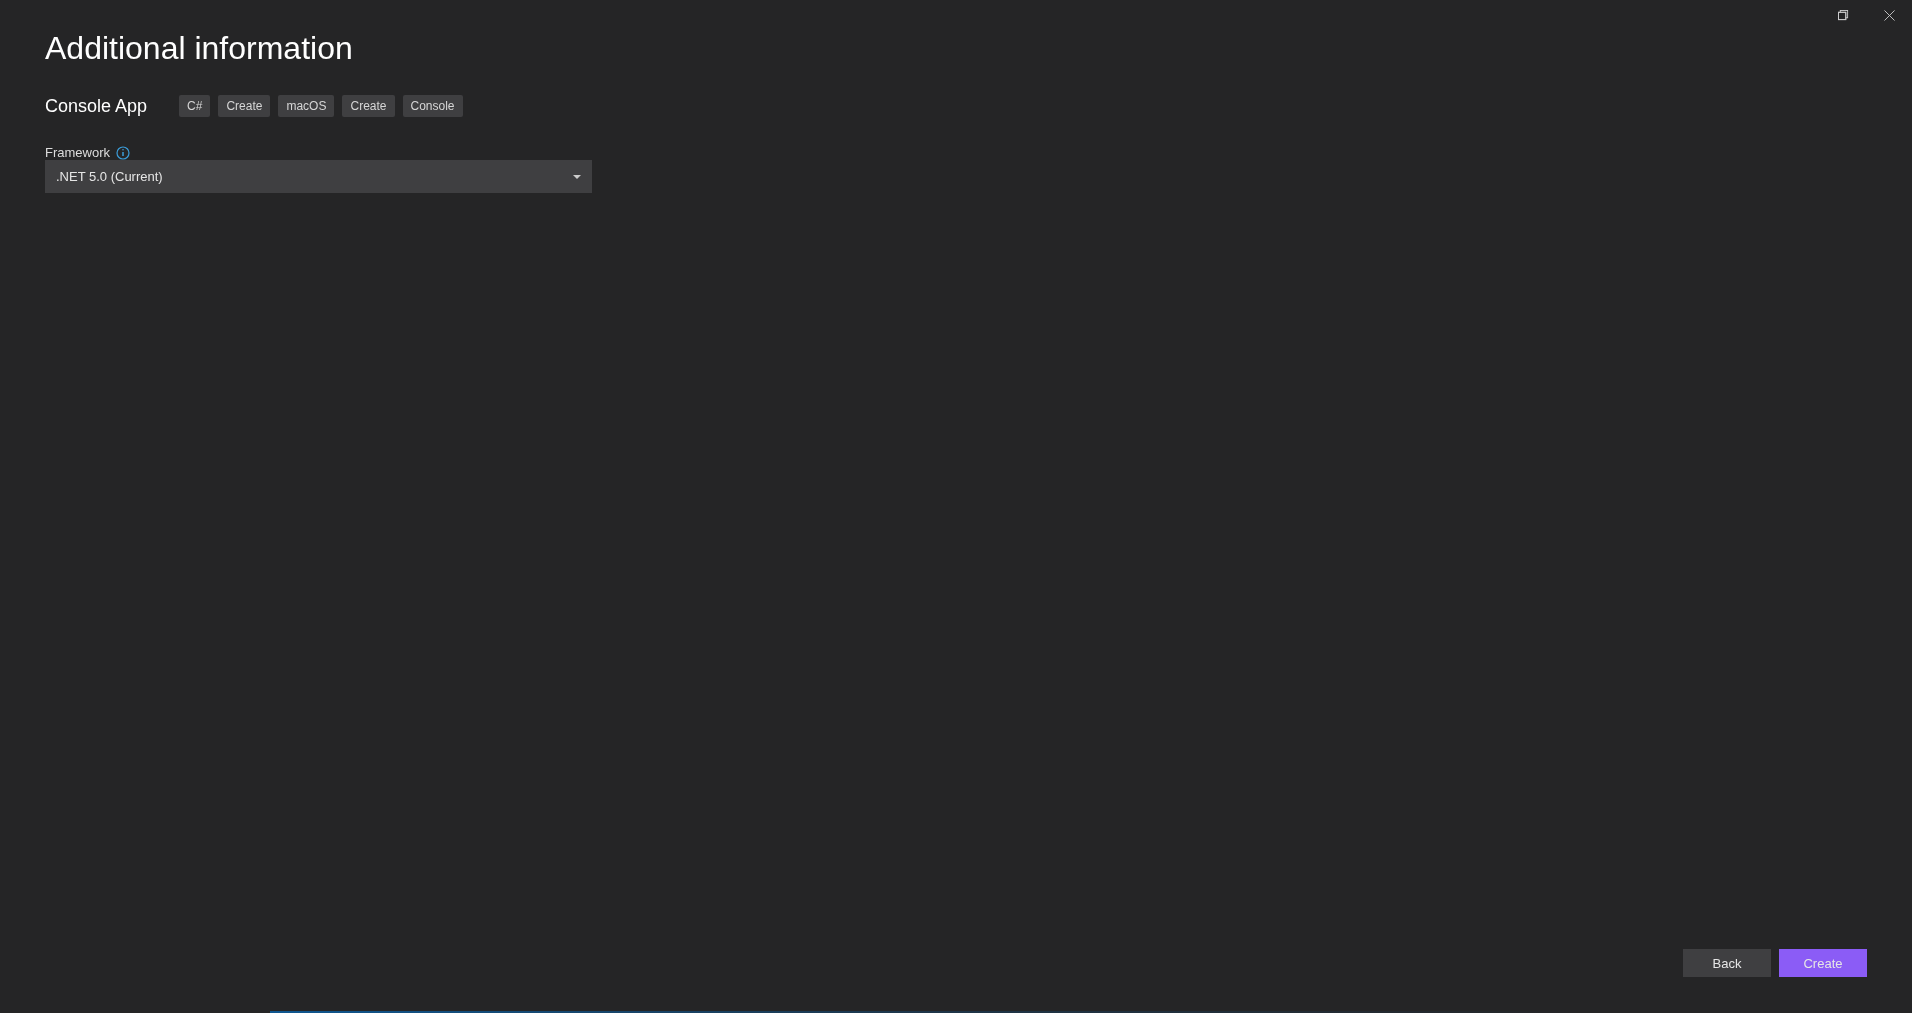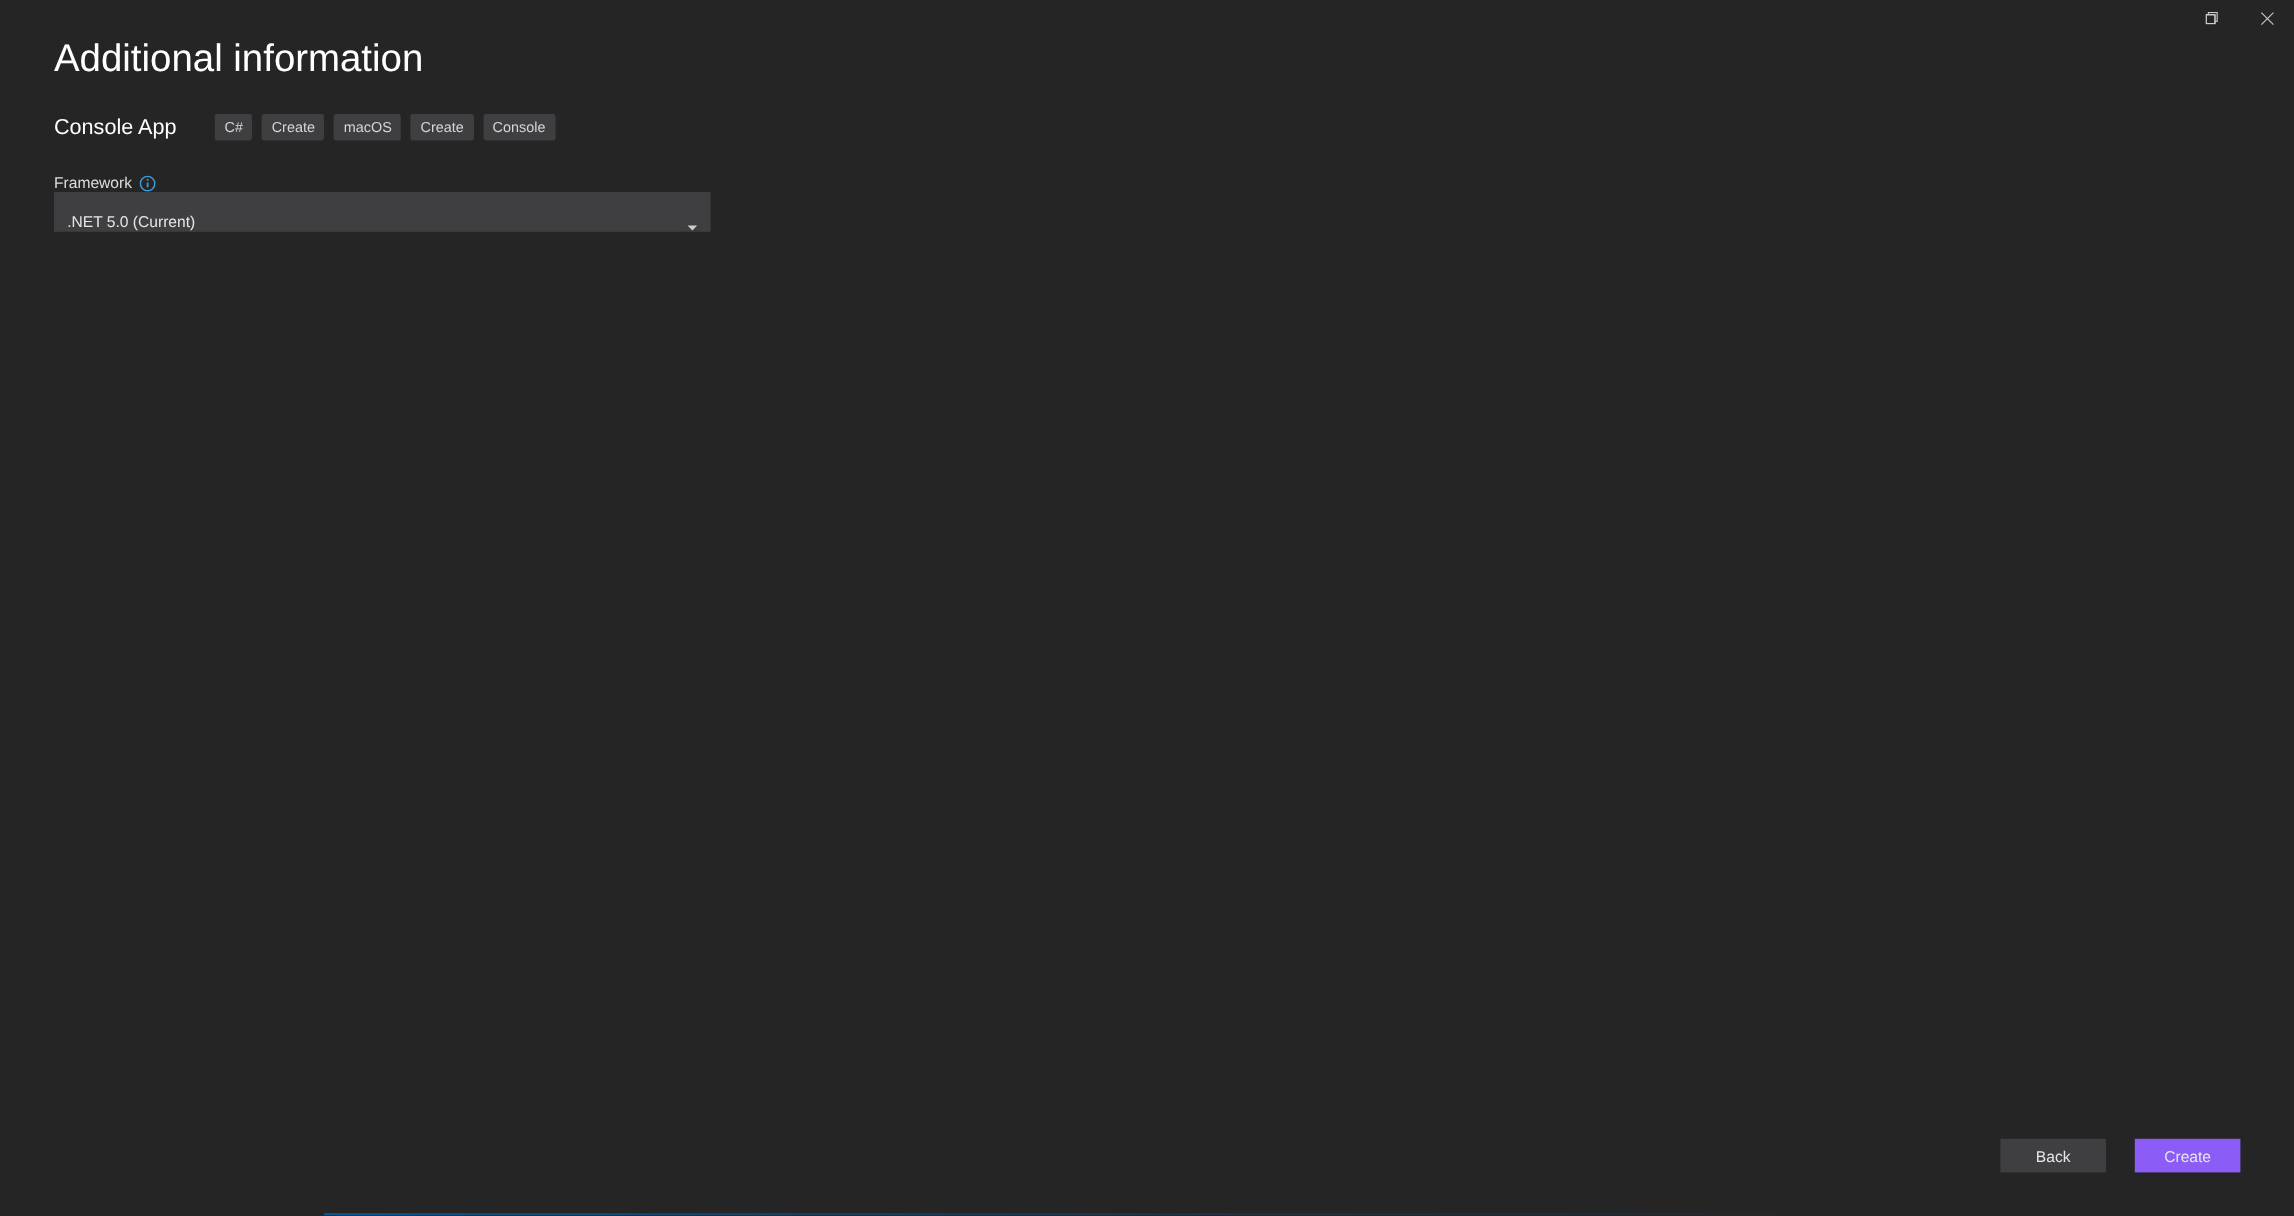--- a/index.html
+++ b/index.html
@@ -90,40 +90,40 @@
   .info-icon svg {
     width: 14px;
     height: 14px;
   }
   .dropdown {
     width: 547px;
     height: 33px;
     background-color: #3f3f41;
     border: 1px solid #3f3f41;
     display: flex;
-    align-items: flex-end;
+    align-items: center;
     justify-content: space-between;
     padding: 0 10px 0 10px;
     cursor: pointer;
     color: #e6e6e6;
     font-size: 13px;
   }
   .dropdown-caret {
     width: 0;
     height: 0;
     border-left: 4px solid transparent;
     border-right: 4px solid transparent;
     border-top: 4px solid #cccccc;
   }
   .footer {
     position: absolute;
     bottom: 36px;
     right: 45px;
     display: flex;
-    gap: 24px;
+    gap: 8px;
   }
   .btn {
     width: 88px;
     height: 28px;
     background-color: #3f3f41;
     color: #e6e6e6;
     border: none;
     font-size: 13px;
     cursor: pointer;
     font-family: inherit;

